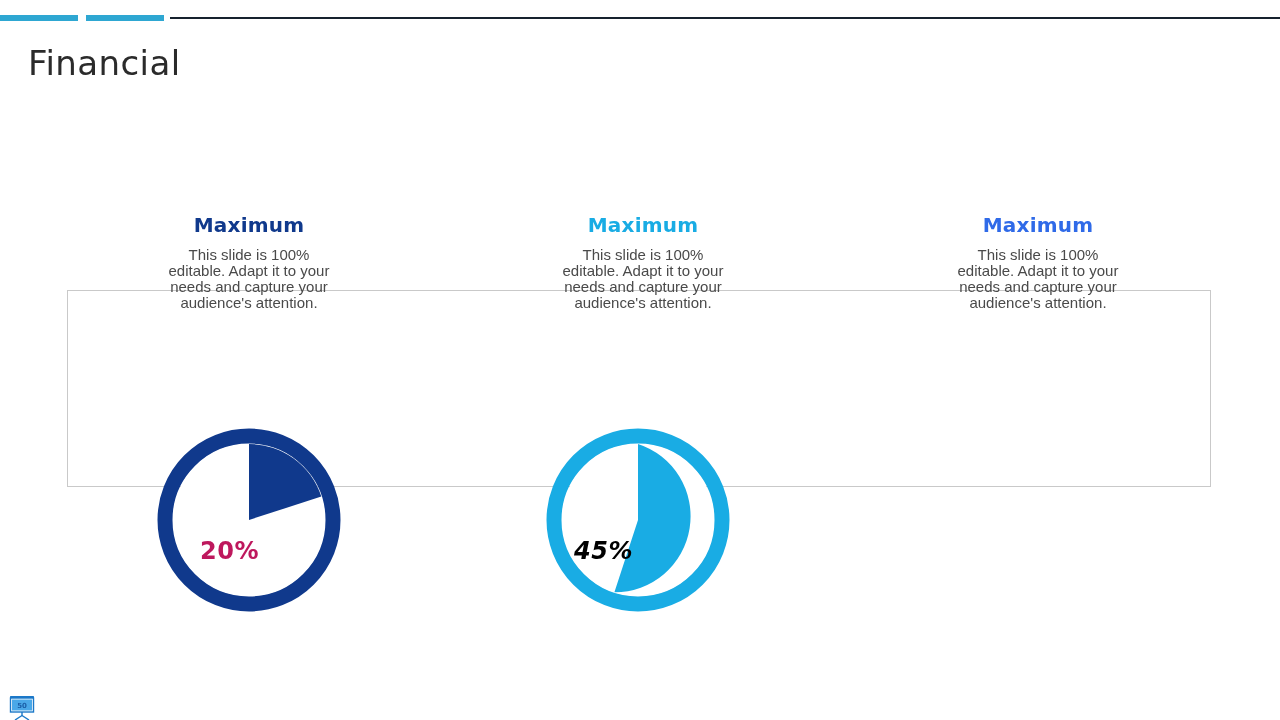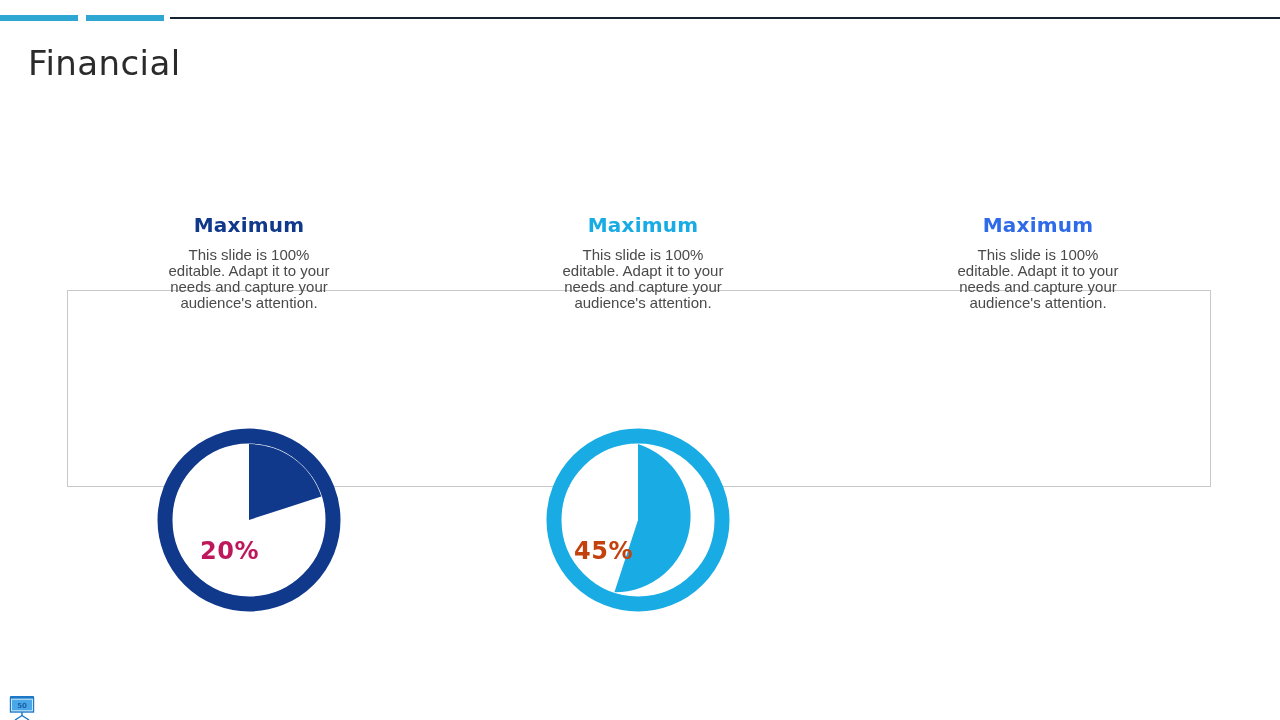--- a/index.html
+++ b/index.html
@@ -127,21 +127,21 @@
 
   .pie-label {
     position: absolute;
     font-size: 24px;
     font-weight: bold;
     font-family: "DejaVu Sans", sans-serif;
     letter-spacing: 0.5px;
     pointer-events: none;
   }
   .pie-label-0 { left: 44px; top: 110px; color: #be185d; }
-  .pie-label-1 { left: 29px; top: 110px; color: #c2410c; }
+  .pie-label-1 { left: 29px; top: 110px; color: #000000; font-style: italic; }
   .pie-label-2 { left: 24px; top: 58px;  color: #4a7fe0; }
 
   
   .footer-icon {
     position: absolute;
     left: 7px;
     top: 680px;
     width: 30px;
     height: 30px;
   }

